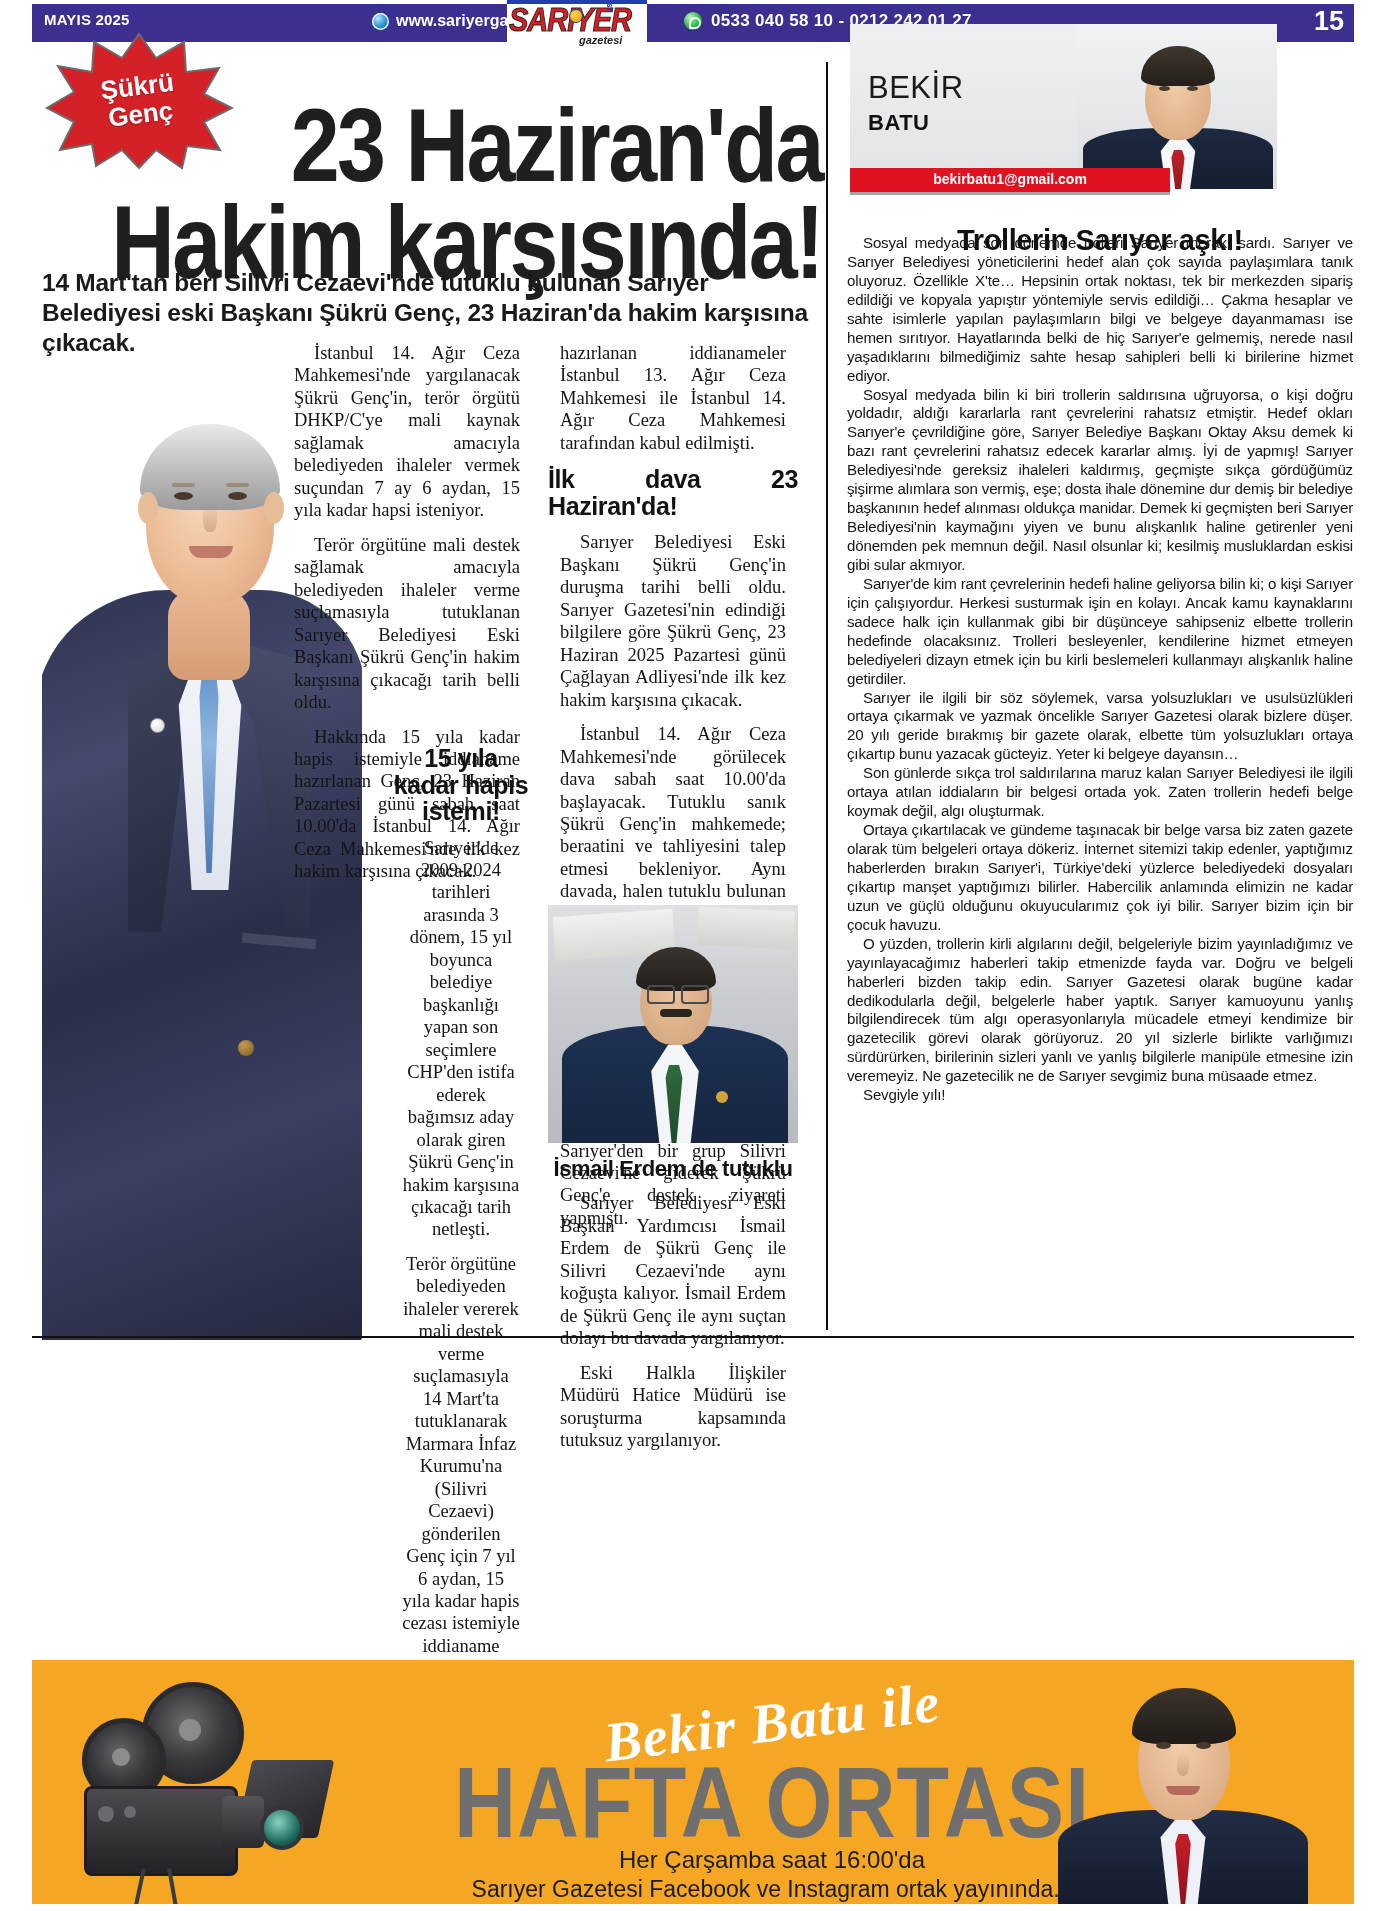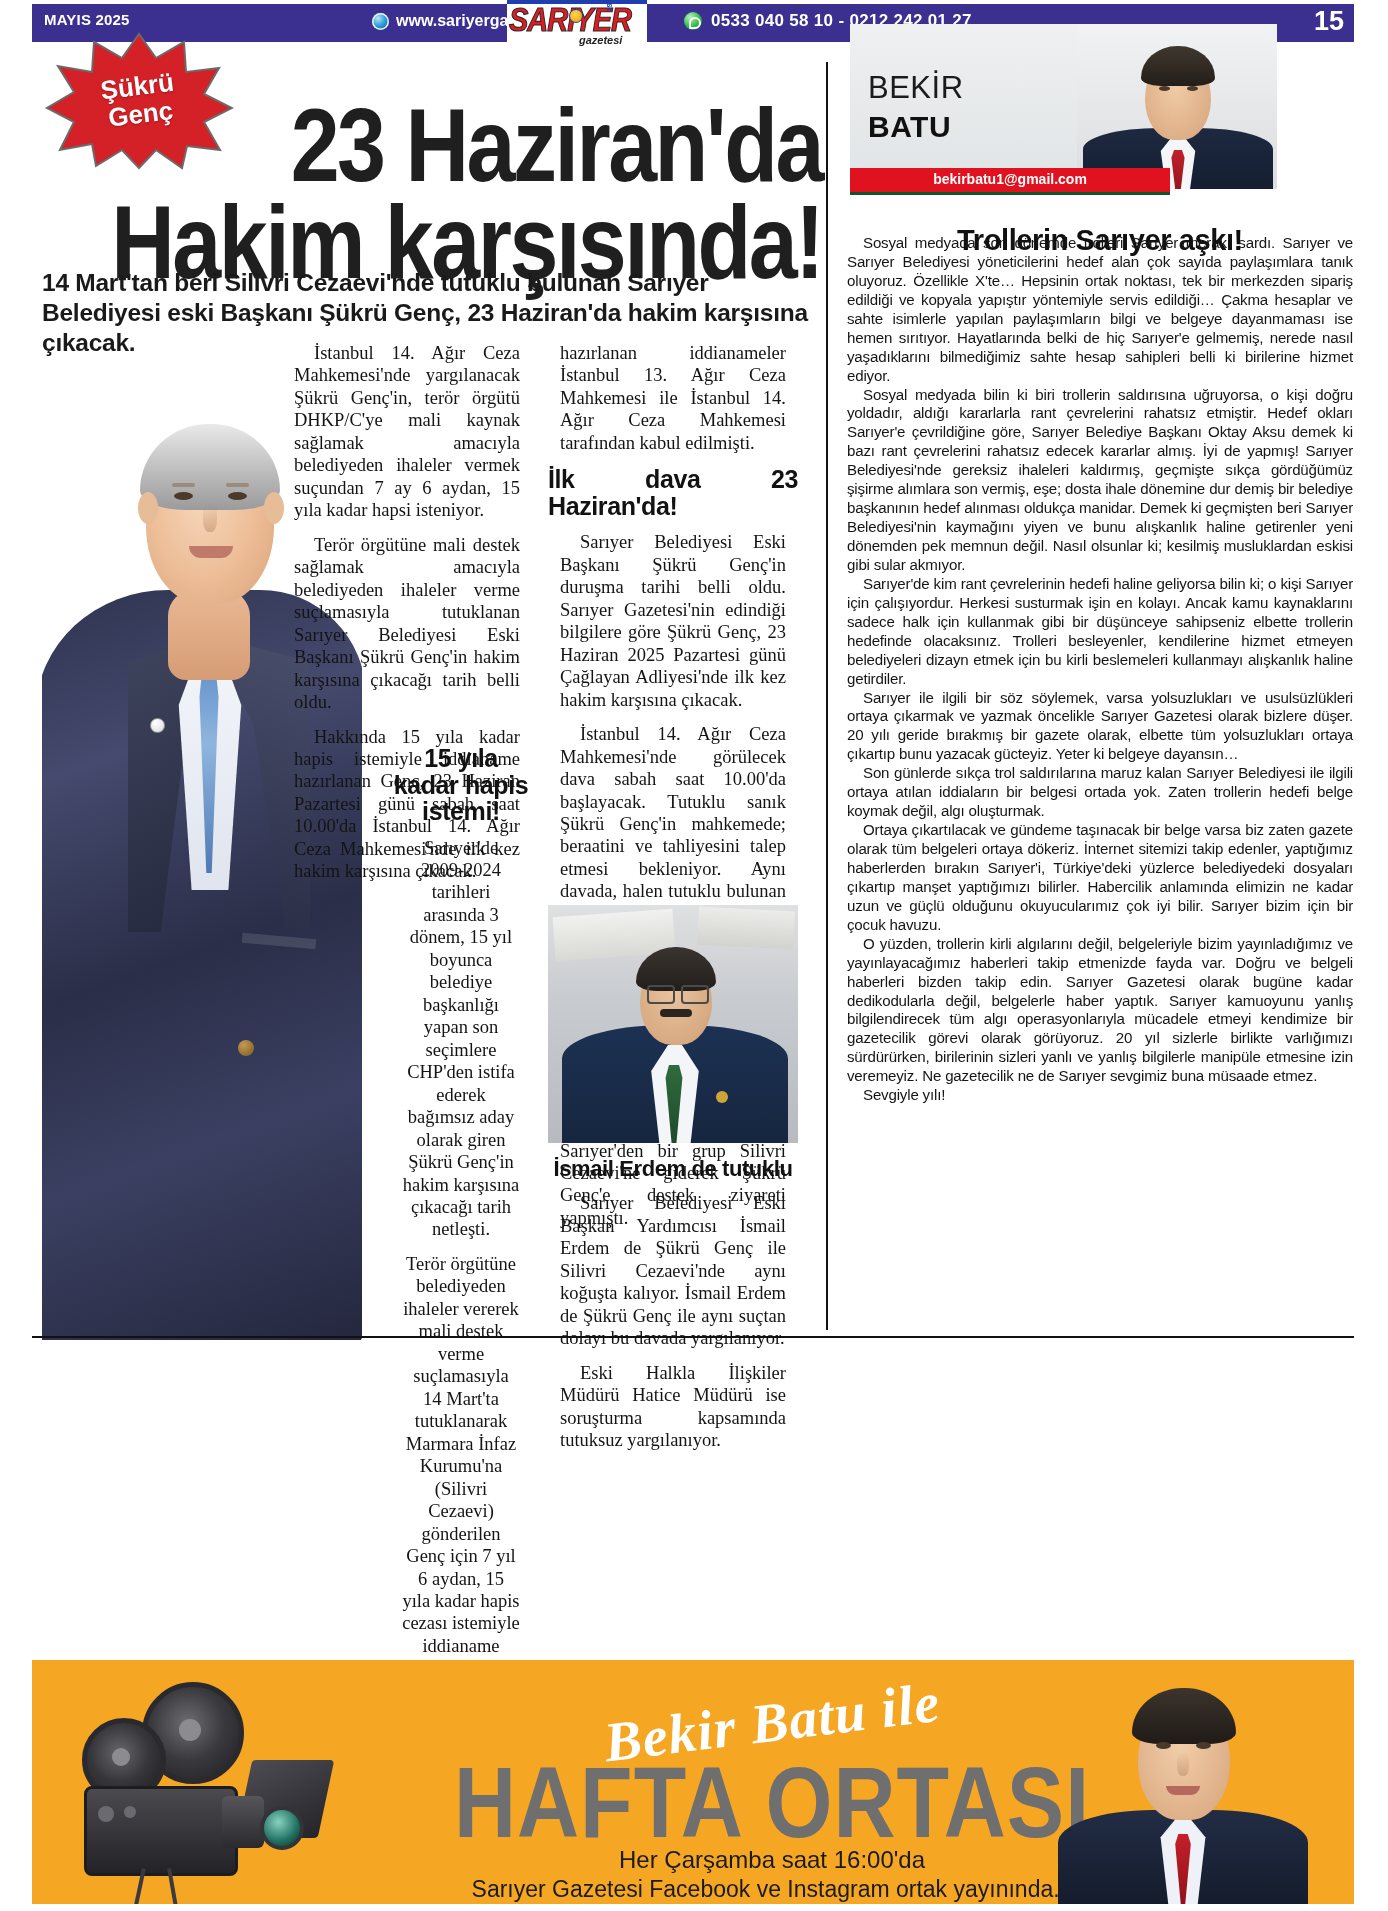--- a/index.html
+++ b/index.html
@@ -234,25 +234,25 @@
   .bylinebox{
     position:absolute;left:5px;top:6px;width:320px;height:148px;
     background:linear-gradient(180deg,#eef0f1,#e2e5e7);
   }
   .byline-first{
     position:absolute;left:18px;top:46px;
     font-size:31px;font-weight:400;letter-spacing:.5px;color:#1b1b1b;
   }
   .byline-last{
     position:absolute;left:18px;top:86px;
-    font-size:30px;font-weight:800;letter-spacing:.5px;color:#111;
+    font-size:22px;font-weight:800;letter-spacing:.5px;color:#111;
   }
   .mail-ribbon{
     position:absolute;left:5px;top:150px;width:320px;height:24px;background:#e0121f;
-    border-bottom:3px solid #14532d;
+    border-bottom:3px solid #a3a3a3;
   }
   .mail-ribbon span{
     position:absolute;left:0;right:0;top:3px;text-align:center;
     font-size:14px;font-weight:700;color:#fff;
   }
   .cheadshot{
     position:absolute;left:232px;top:6px;width:200px;height:165px;overflow:hidden;
   }
   .cheadshot .cbg{position:absolute;inset:0;background:linear-gradient(180deg,#f1f2f3,#dbdde0);}
   .cheadshot .csuit{position:absolute;left:6px;top:104px;width:190px;height:70px;

